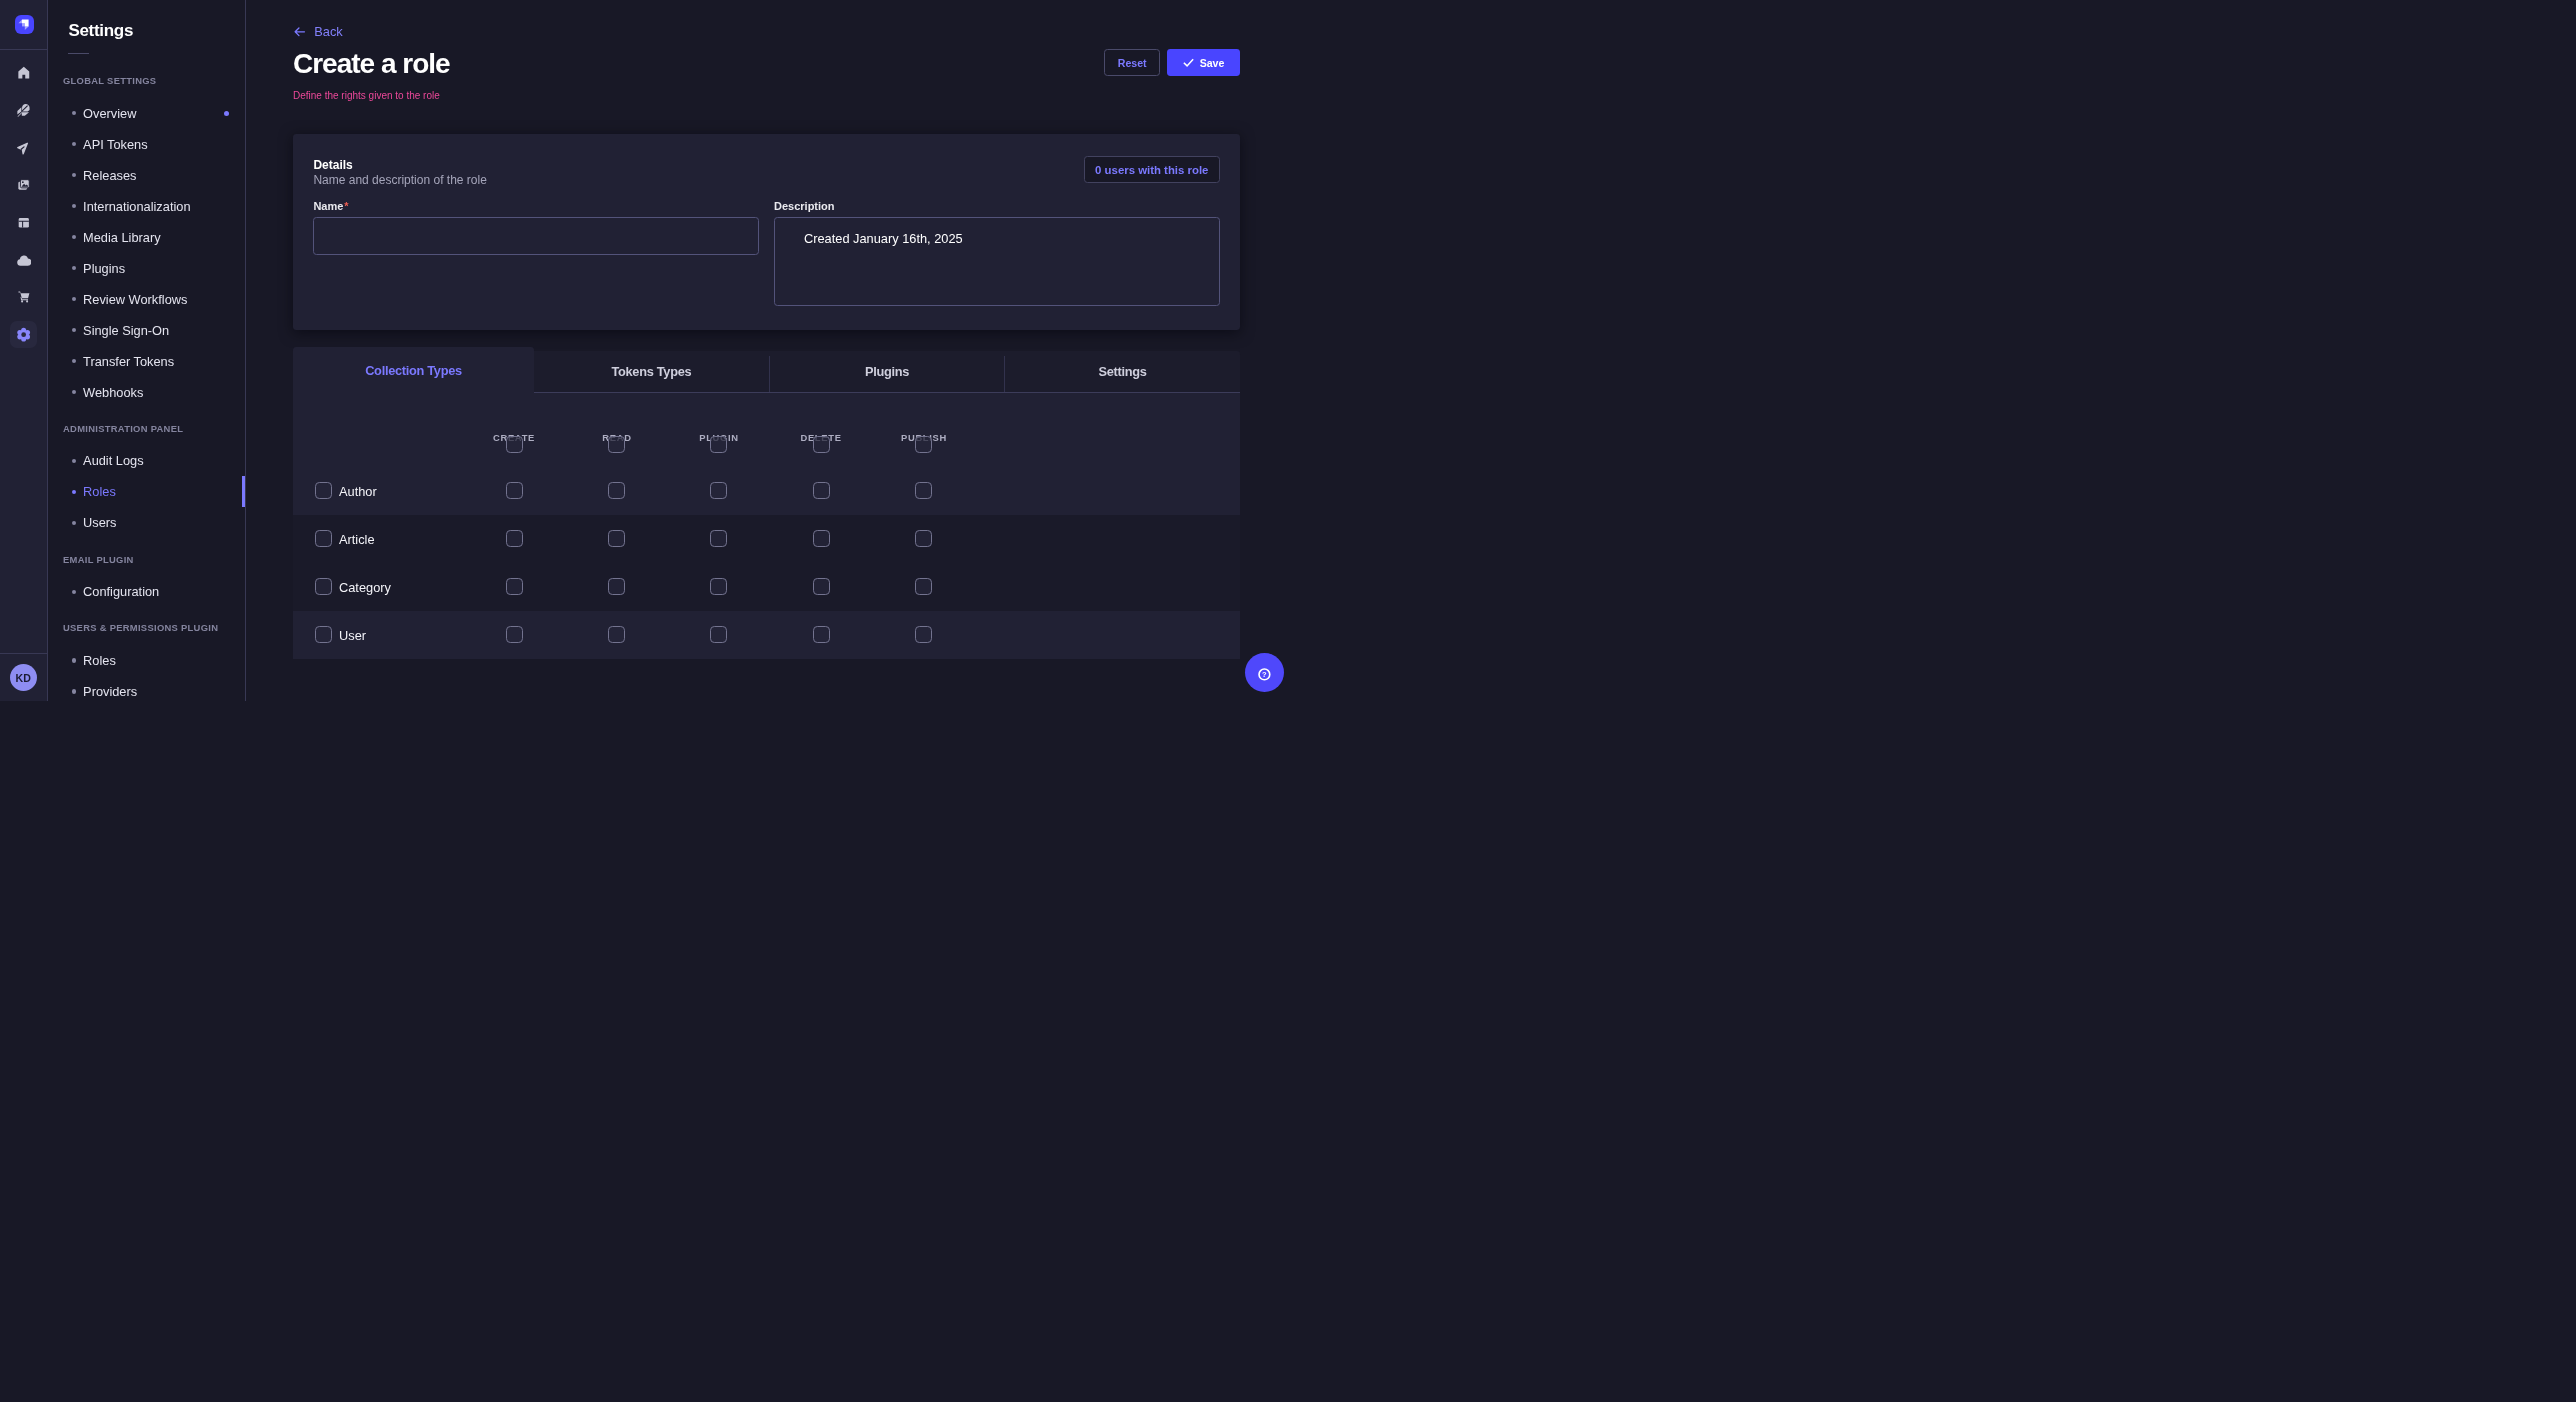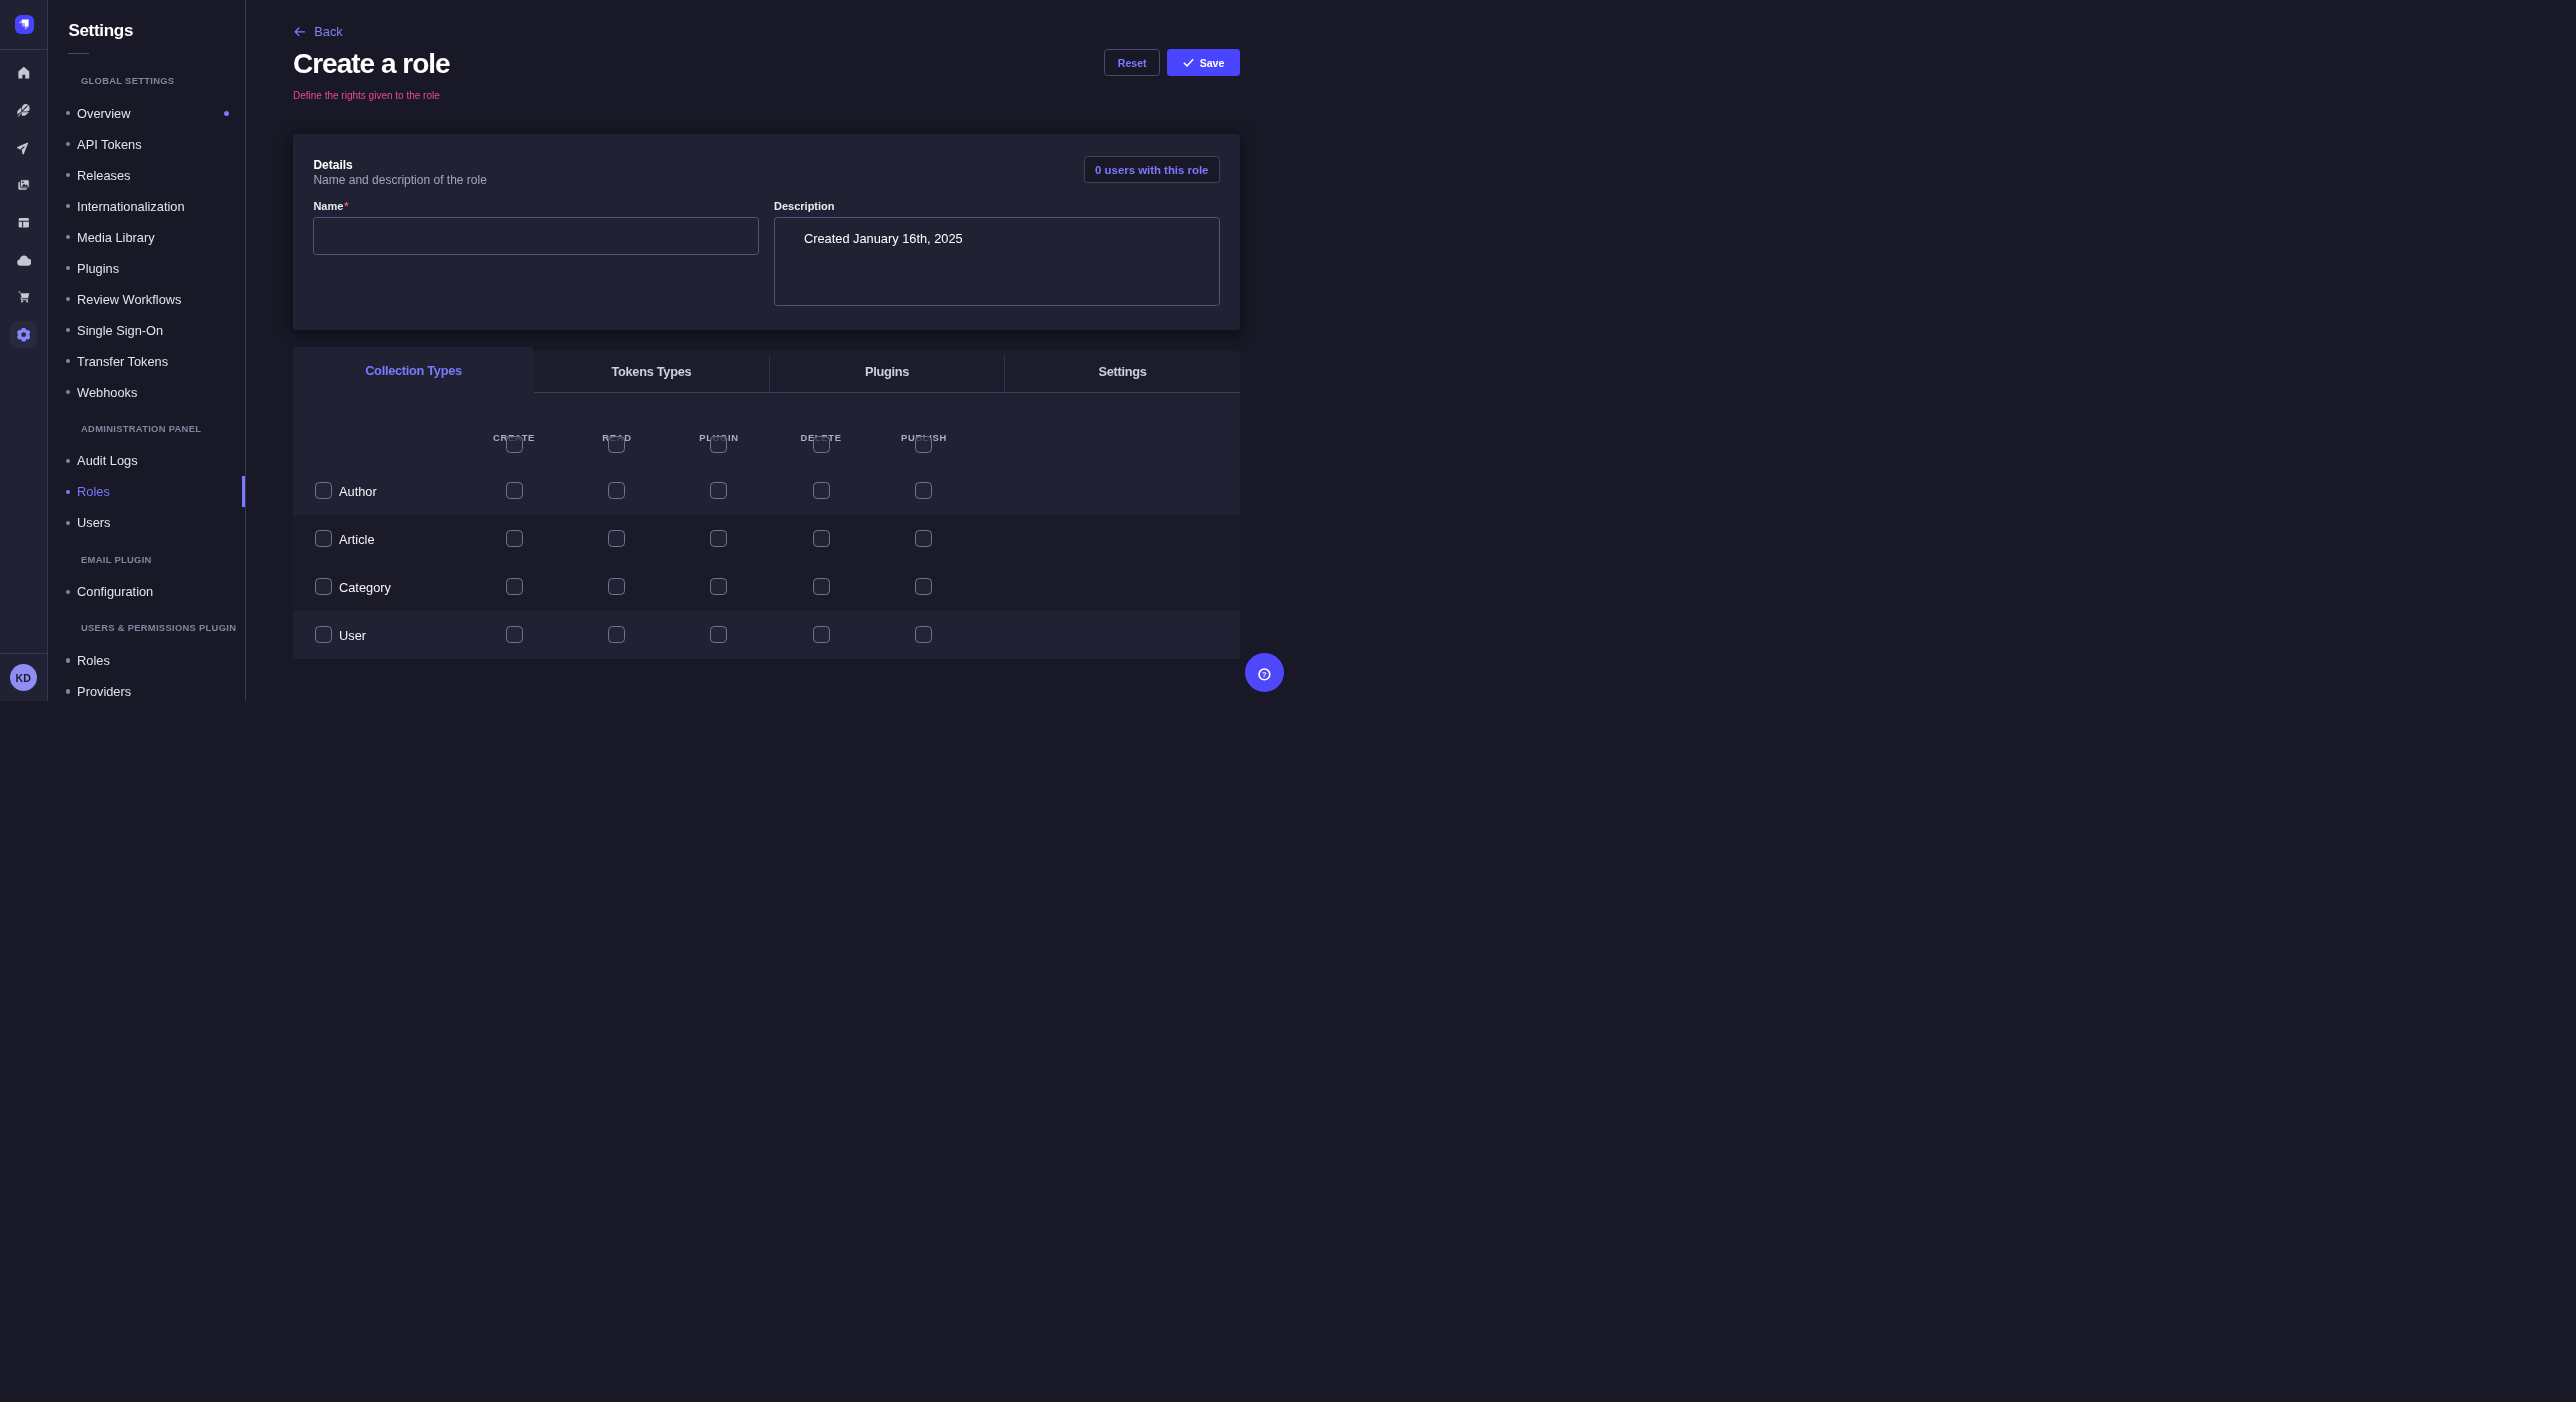--- a/index.html
+++ b/index.html
@@ -13,23 +13,23 @@
 .nav-ic { position:absolute; left:0; width:47px; display:flex; justify-content:center; }
 .nav-active-box { position:absolute; left:10.2px; top:321px; width:26.4px; height:27px; border-radius:6.8px; background:#28283e; }
 .nav-divider2 { position:absolute; left:0; right:0; top:653px; border-top:0.9px solid #383854; }
 .avatar { position:absolute; left:9.8px; top:664px; width:27px; height:27px; border-radius:50%; background:#8e8df2; color:#1b1b33; font-size:10.6px; font-weight:bold; display:flex; align-items:center; justify-content:center; letter-spacing:0.2px; }
 
 
 .subnav { position:absolute; left:48px; top:0; bottom:0; width:198px; background:#181826; border-right:0.9px solid #383854; }
 .subnav h1 { font-size:17px; letter-spacing:-0.3px; font-weight:bold; color:#ffffff; position:absolute; left:20.4px; top:21px; }
 .subnav .hr { position:absolute; left:20.4px; top:53px; width:20.4px; border-top:0.9px solid #4a4a68; }
 .snav-list { position:absolute; left:0; top:65px; right:0; }
-.sec { height:31px; display:flex; align-items:center; padding-left:33px; color:#84849e; font-size:9.4px; font-weight:bold; letter-spacing:0.3px; margin-bottom:1.7px; }
+.sec { height:31px; display:flex; align-items:center; padding-left:15px; color:#84849e; font-size:9.4px; font-weight:bold; letter-spacing:0.3px; margin-bottom:1.7px; }
 .sec.mt { margin-top:5.1px; }
-.item { height:31px; display:flex; align-items:center; padding-left:18px; color:#e4e4ef; font-size:12.8px; position:relative; }
+.item { height:31px; display:flex; align-items:center; padding-left:24px; color:#e4e4ef; font-size:12.8px; position:relative; }
 .item .blt { width:4.3px; height:4.3px; border-radius:50%; background:#8585a0; margin-right:6.8px; flex:none; }
 .item.active { color:#7b79ff; }
 .item.active .blt { background:#7b79ff; }
 .item.active::after { content:""; position:absolute; right:0; top:0; bottom:0; width:2.6px; background:#7b79ff; }
 .item .note-dot { position:absolute; right:16px; top:50%; margin-top:-2.6px; width:5.1px; height:5.1px; border-radius:50%; background:#7b79ff; }
 
 
 .main { position:absolute; left:245px; top:0; right:0; bottom:0; }
 .back { position:absolute; left:48px; top:24px; display:flex; align-items:center; gap:7.7px; color:#8280fb; font-size:12.8px; }
 h2.title { position:absolute; left:48px; top:48px; font-size:28px; letter-spacing:-1px; font-weight:bold; color:#ffffff; }

